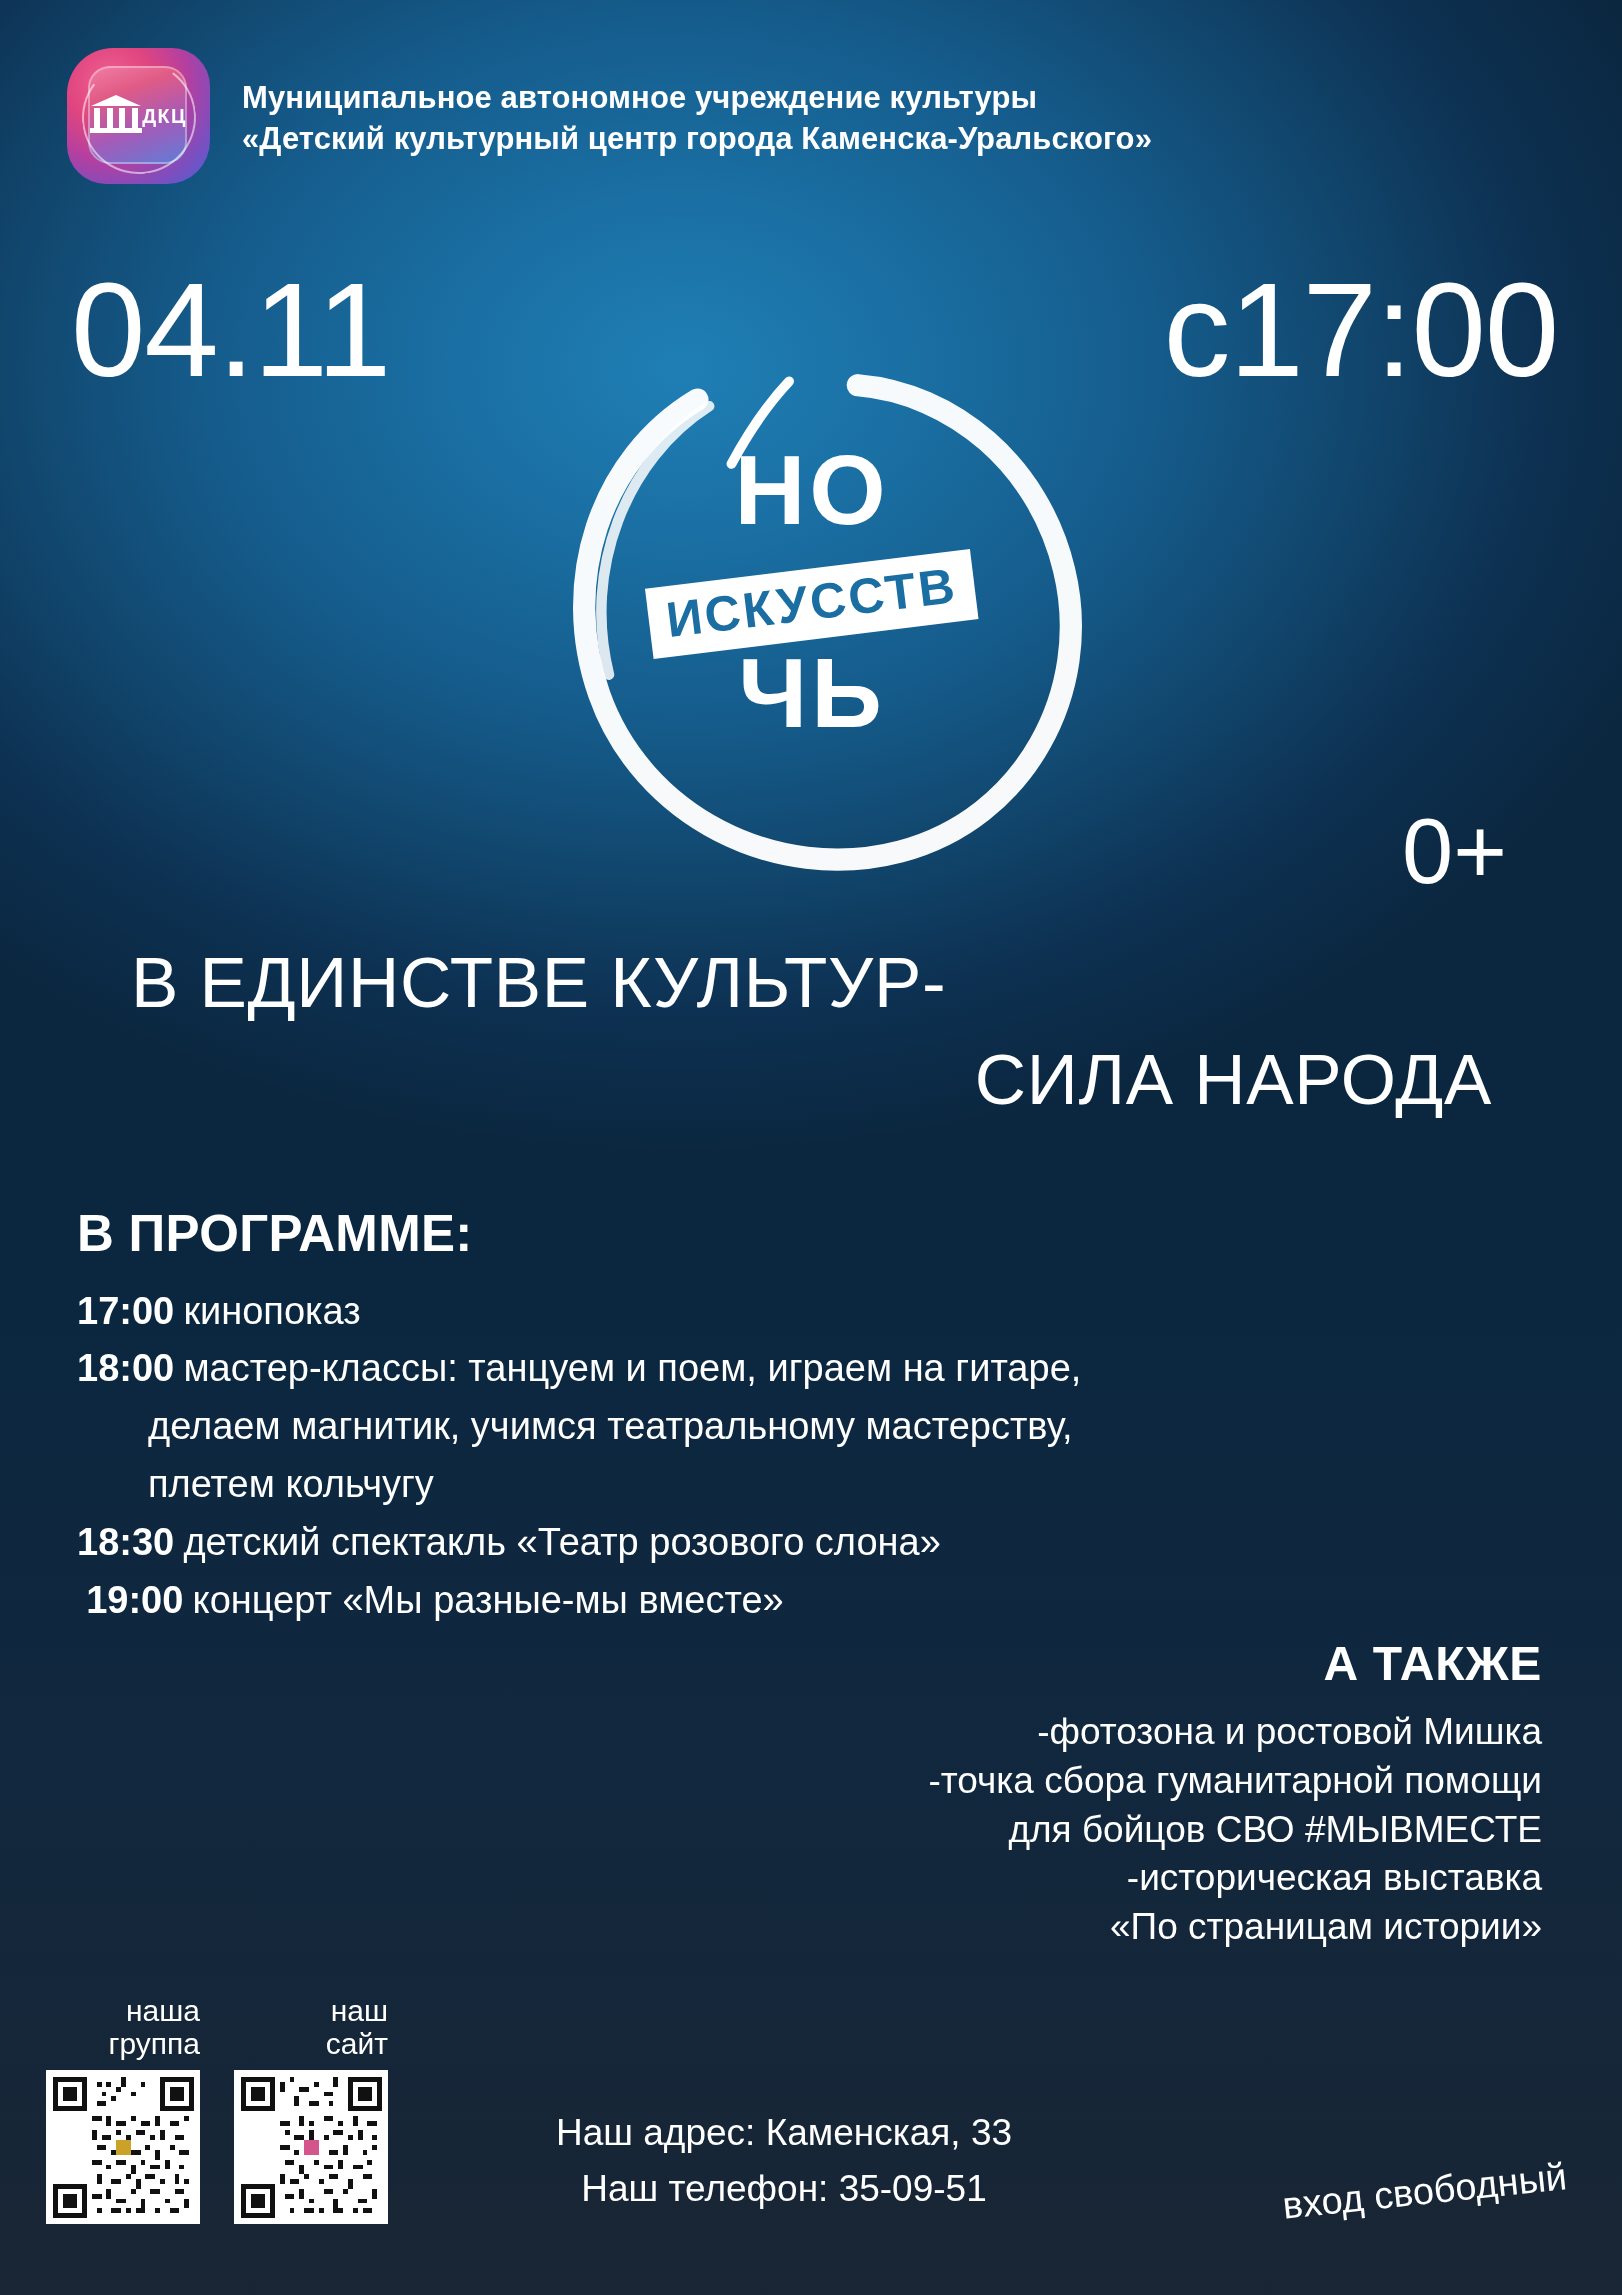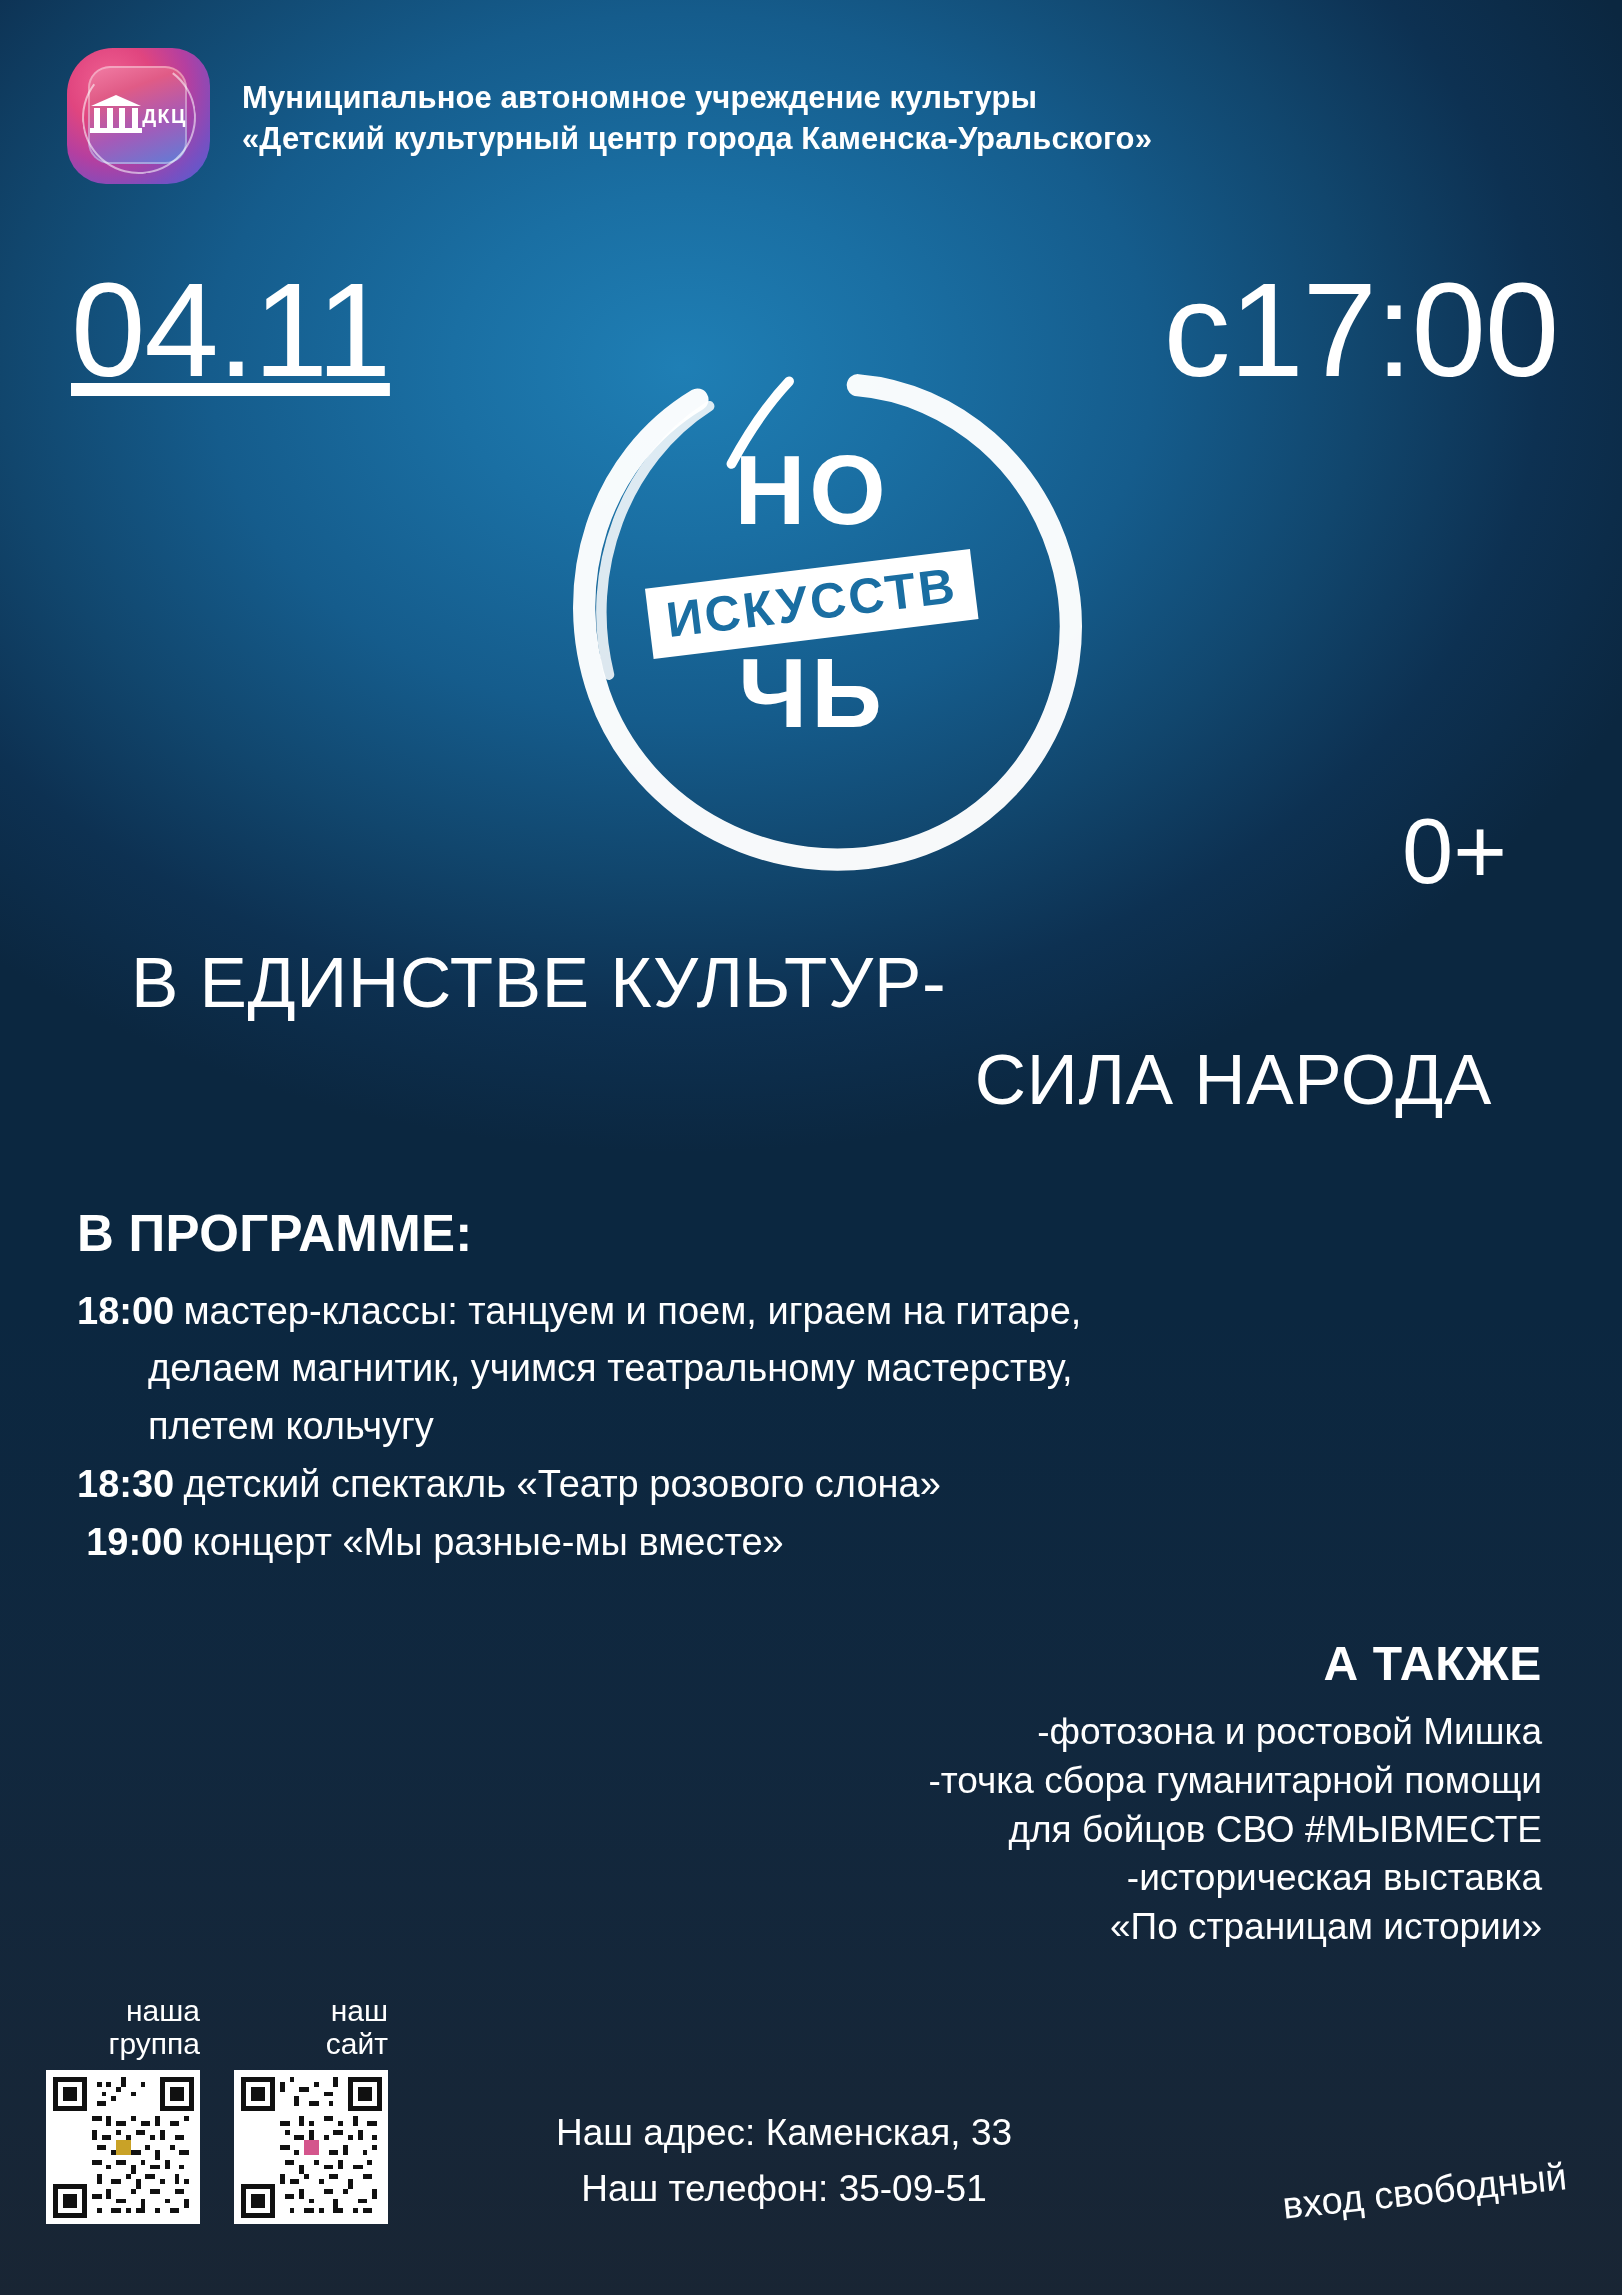--- a/index.html
+++ b/index.html
@@ -124,21 +124,20 @@
     position: relative;
   }
   .date-big {
     position: absolute;
     left: 71px;
     top: 0;
     font-size: 134px;
     line-height: 1;
     font-weight: 400;
     letter-spacing: -1.3px;
-    text-decoration: underline;
   }
   .time-big {
     position: absolute;
     right: 65px;
     top: 0;
     font-size: 134px;
     line-height: 1;
     font-weight: 400;
     letter-spacing: -1.3px;
   }
@@ -334,20 +333,23 @@
   </div>
 
   <div class="slogan">
     <div class="l1">В ЕДИНСТВЕ КУЛЬТУР-</div>
     <div class="l2">СИЛА НАРОДА</div>
   </div>
 
   <div class="programme">
     <h2>В ПРОГРАММЕ:</h2>
 
+    <div class="prog-item">
+      <span class="t">17:00</span><span class="d">кинопоказ</span>
+    </div>
     <div class="prog-item">
       <span class="t">18:00</span><span class="d">мастер-классы: танцуем и поем, играем на гитаре,</span>
     </div>
     <div class="prog-item indent">
       <span class="d">делаем магнитик, учимся театральному мастерству,</span>
     </div>
     <div class="prog-item indent">
       <span class="d">плетем кольчугу</span>
     </div>
     <div class="prog-item">

